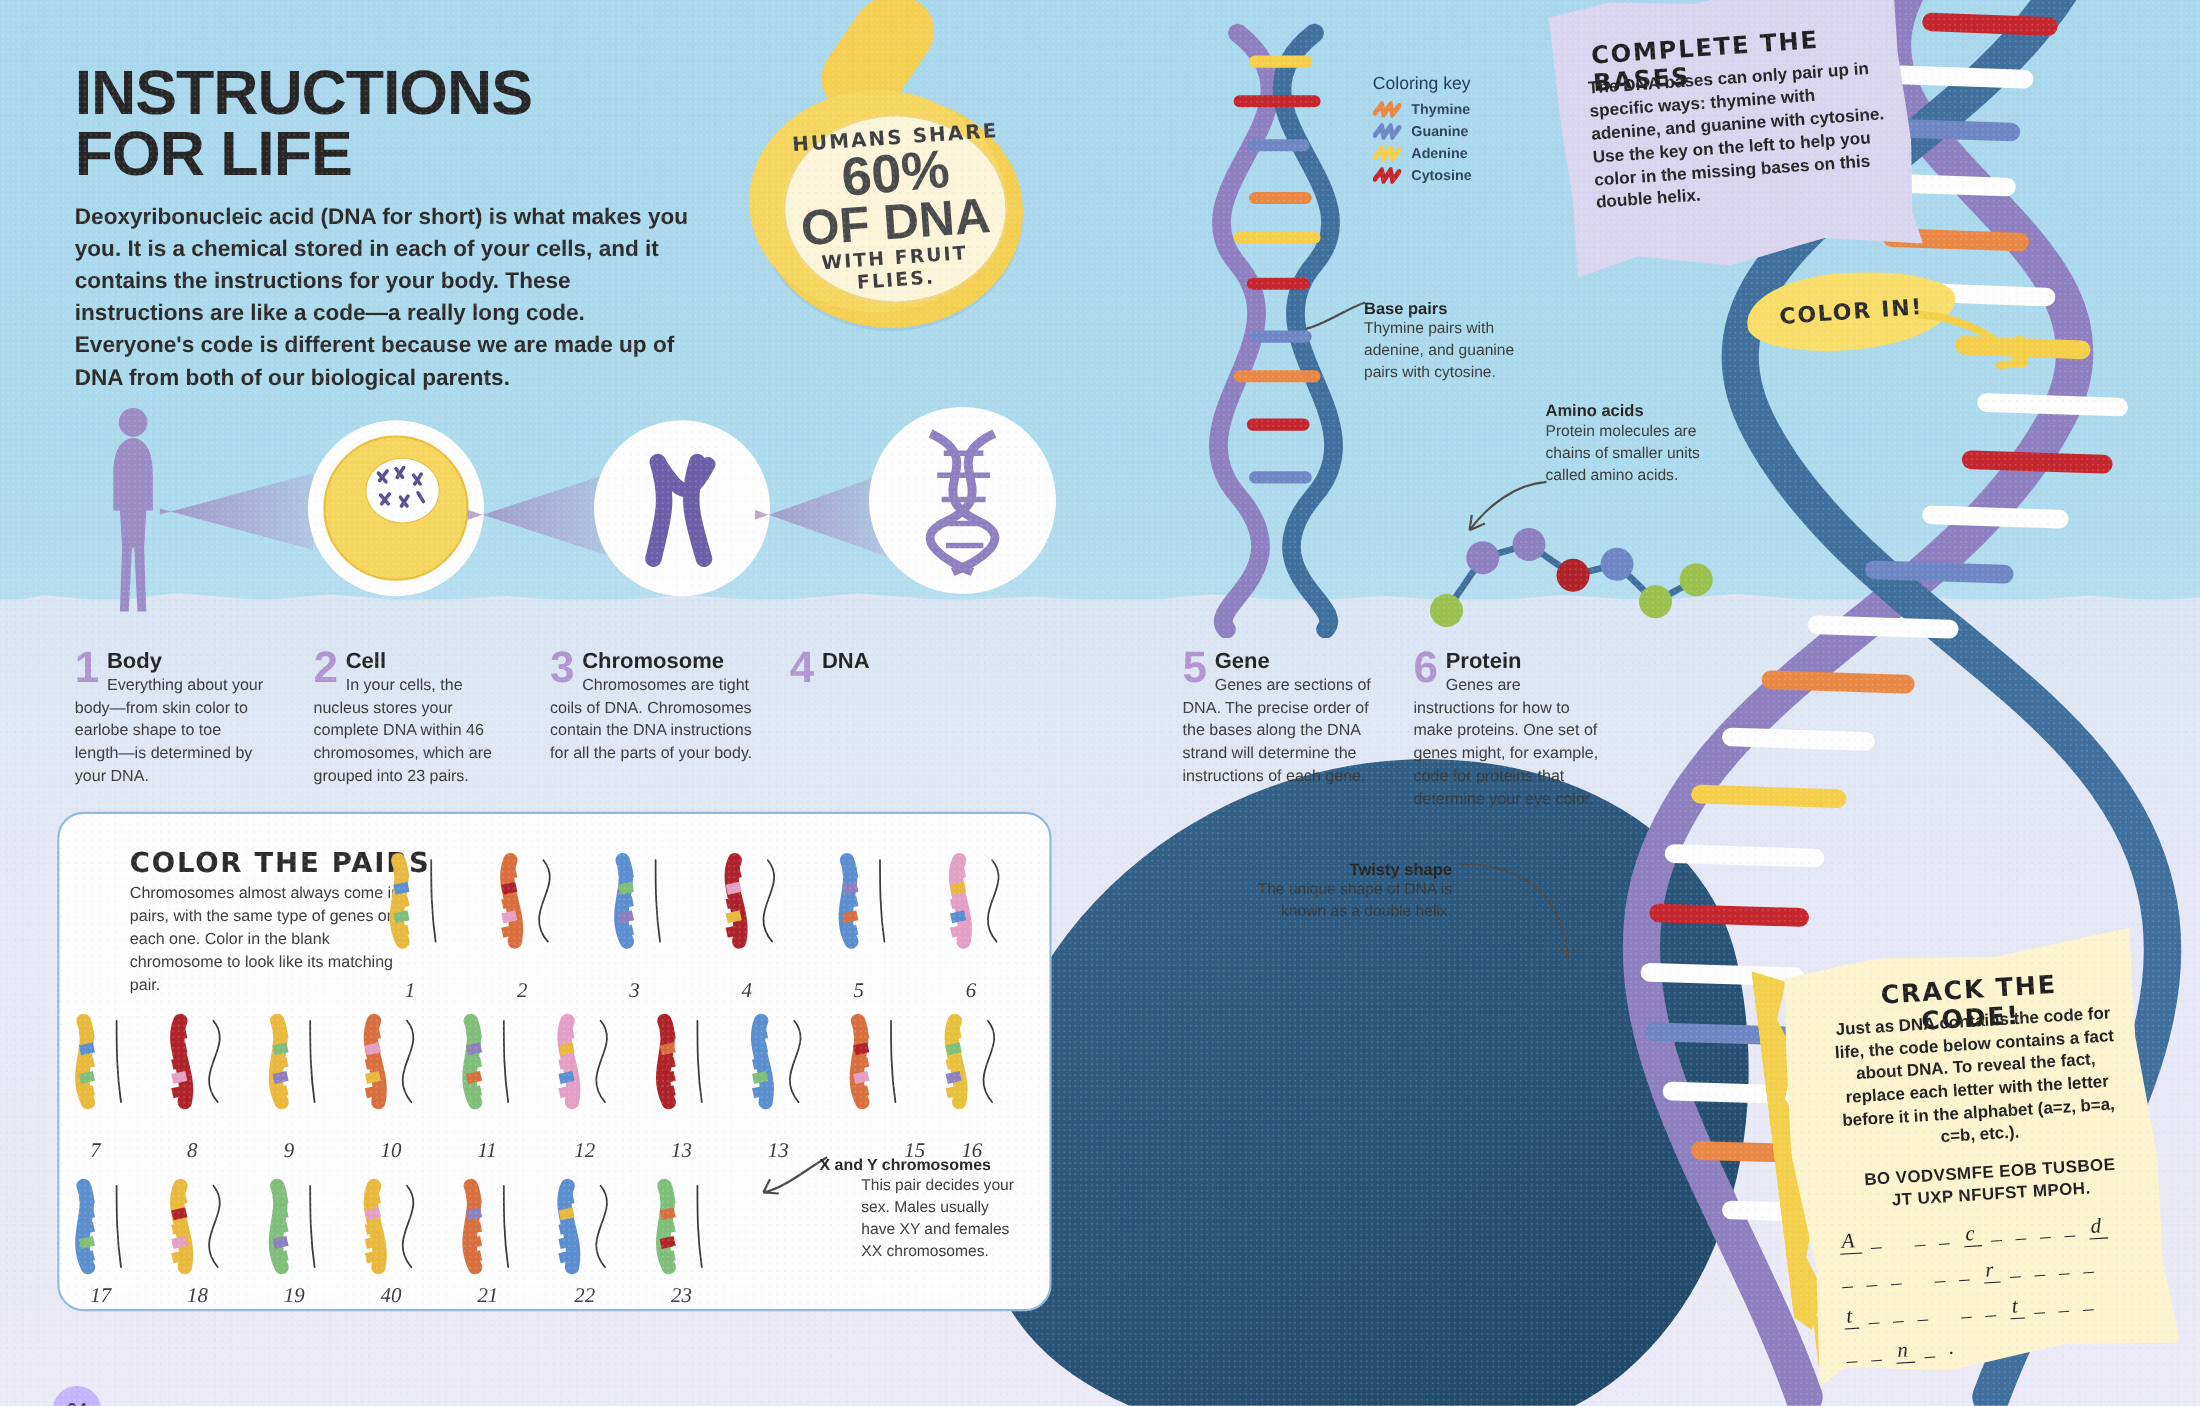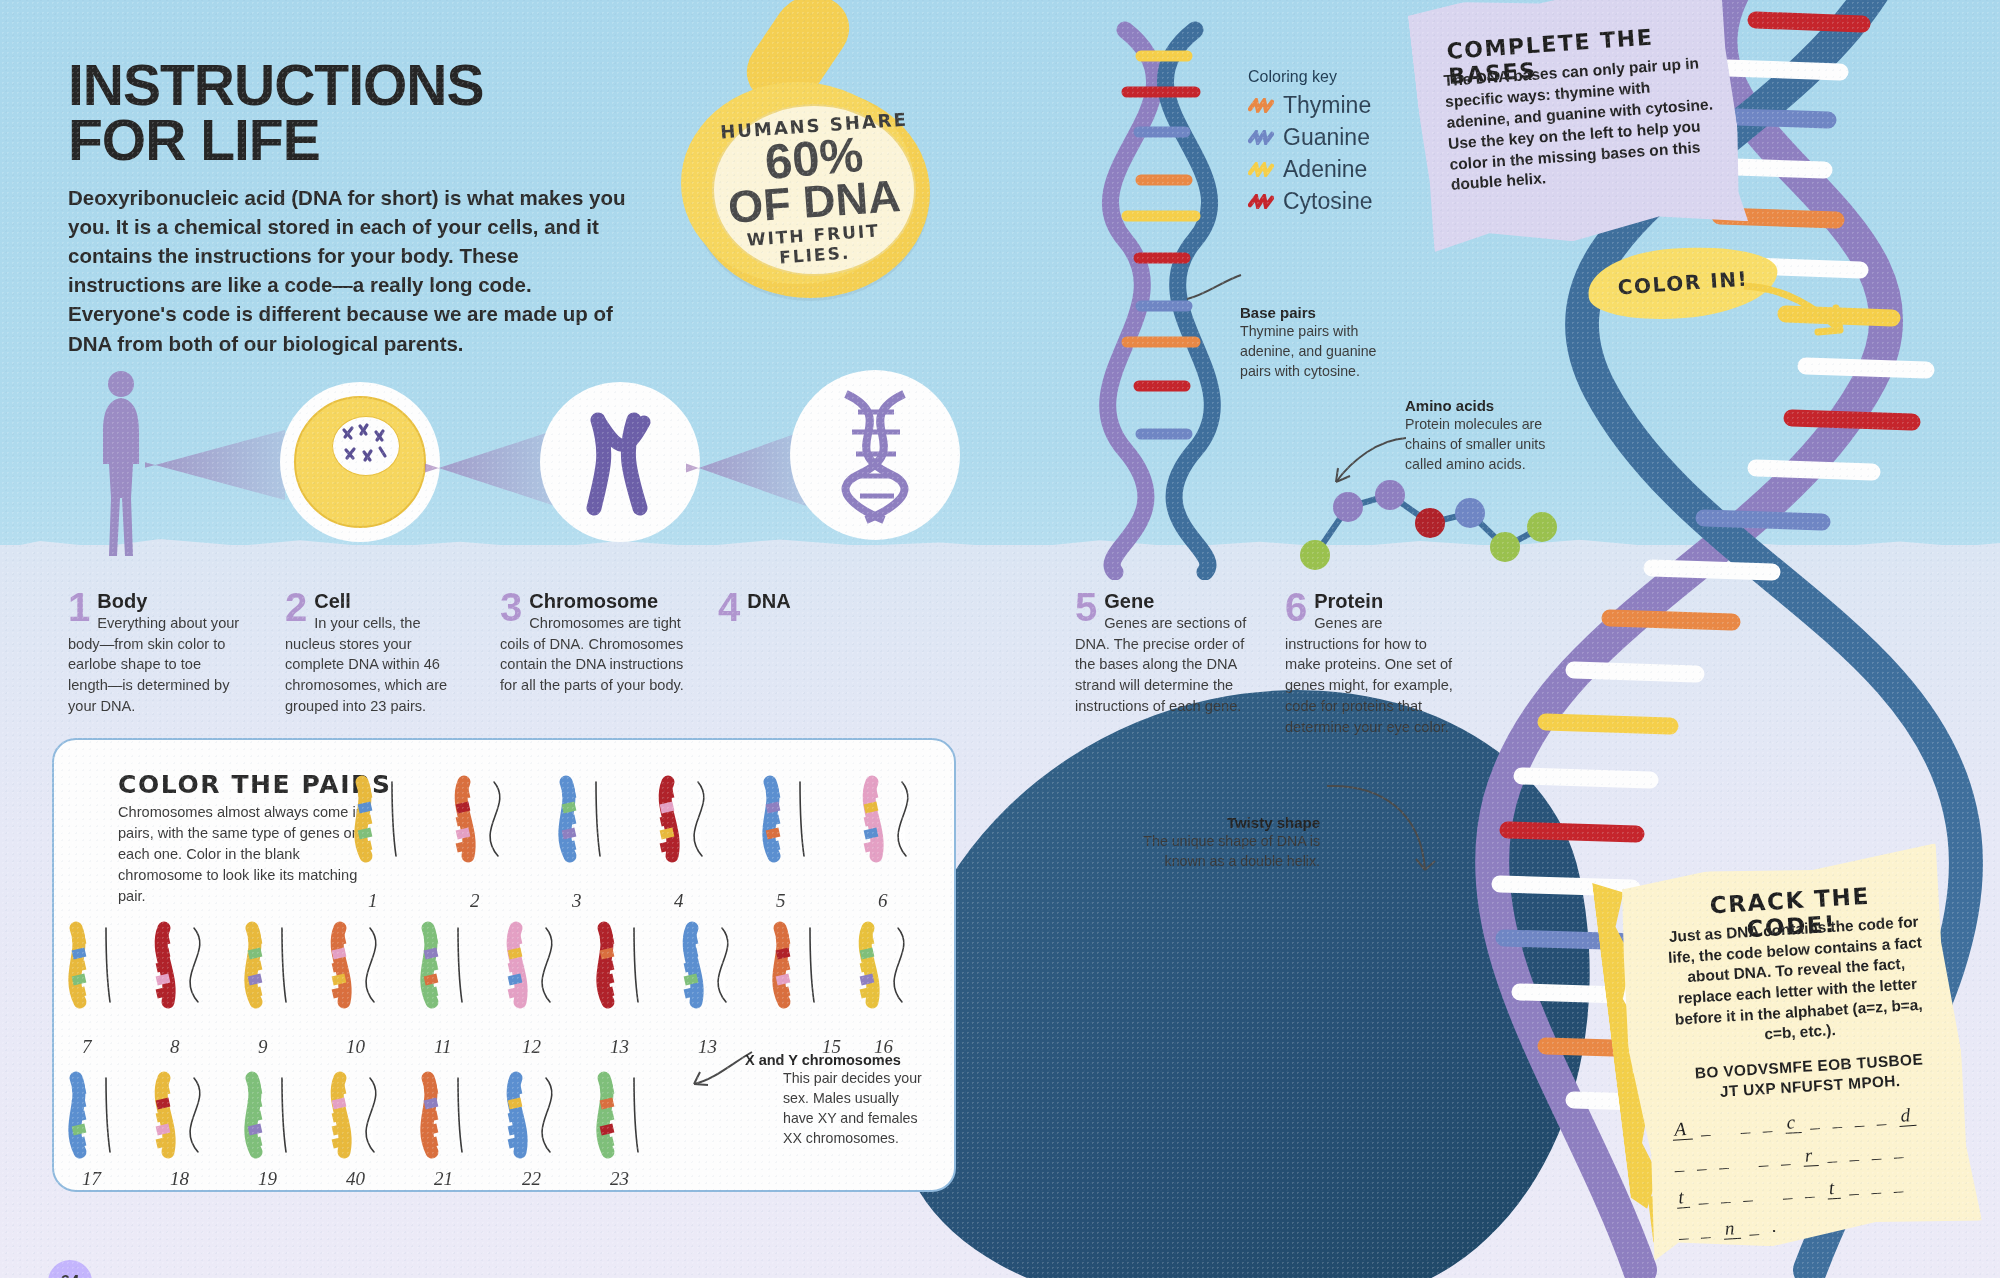--- a/index.html
+++ b/index.html
@@ -66,30 +66,30 @@
   .card{position:absolute;left:52px;top:738px;width:900px;height:450px;
     background:#fdfdfd;border-radius:24px;border:2.5px solid #8fb9dd;}
   .card-h{position:absolute;left:64px;top:30px;font-size:25px;color:#2b2b2b;}
   .card-p{position:absolute;left:64px;top:62px;width:270px;font-size:14.6px;line-height:1.44;color:#3a3a3a;font-weight:500;}
   .chrono-lab{position:absolute;font-family:"Liberation Serif",serif;font-style:italic;font-size:19px;color:#3a3a3a;}
   .xy-note{position:absolute;left:745px;top:1052px;width:180px;}
   .xy-note .hd{font-size:14.5px;font-weight:800;color:#242424;}
   .xy-note .bd{font-size:14.2px;line-height:1.42;color:#3a3a3a;font-weight:500;margin-left:38px;}
 
   
-  .anno{position:absolute;margin-top:32px;}
+  .anno{position:absolute;}
   .anno .hd{font-size:15px;font-weight:800;color:#242424;}
   .anno .bd{font-size:14.2px;line-height:1.42;color:#3a3a3a;font-weight:500;}
 
   
   .key{position:absolute;left:1248px;top:68px;width:170px;}
   .key-h{font-size:16px;font-weight:400;color:#1f3b52;margin-bottom:6px;}
   .key-row{display:flex;align-items:center;gap:9px;margin-bottom:5px;}
   .key-sw{width:26px;height:15px;}
-  .key-lb{font-size:23px;color:#2e4356;font-weight:400;}
+  .key-lb{font-size:13px;color:#2e4356;font-weight:700;}
 
   
   .note{position:absolute;}
   .note-lilac{left:1420px;top:-10px;width:315px;height:250px;background:#d9d5ef;
     transform:rotate(-6.5deg);
     clip-path:polygon(0 3%,18% 0,42% 4%,70% 0,100% 3%,99% 30%,100% 62%,98% 88%,100% 100%,72% 94%,44% 100%,18% 93%,0 98%,1% 70%,0 40%);}
   .note-lilac .nh{position:absolute;left:34px;top:40px;width:250px;font-size:22px;color:#1f1f1f;transform:rotate(2.5deg);}
   .note-lilac .nb{position:absolute;left:26px;top:72px;width:270px;font-size:15.6px;line-height:1.34;
     color:#242424;font-weight:600;transform:rotate(2.5deg);}
   .note-cream{left:1630px;top:862px;width:330px;height:380px;background:#fcf3cf;

